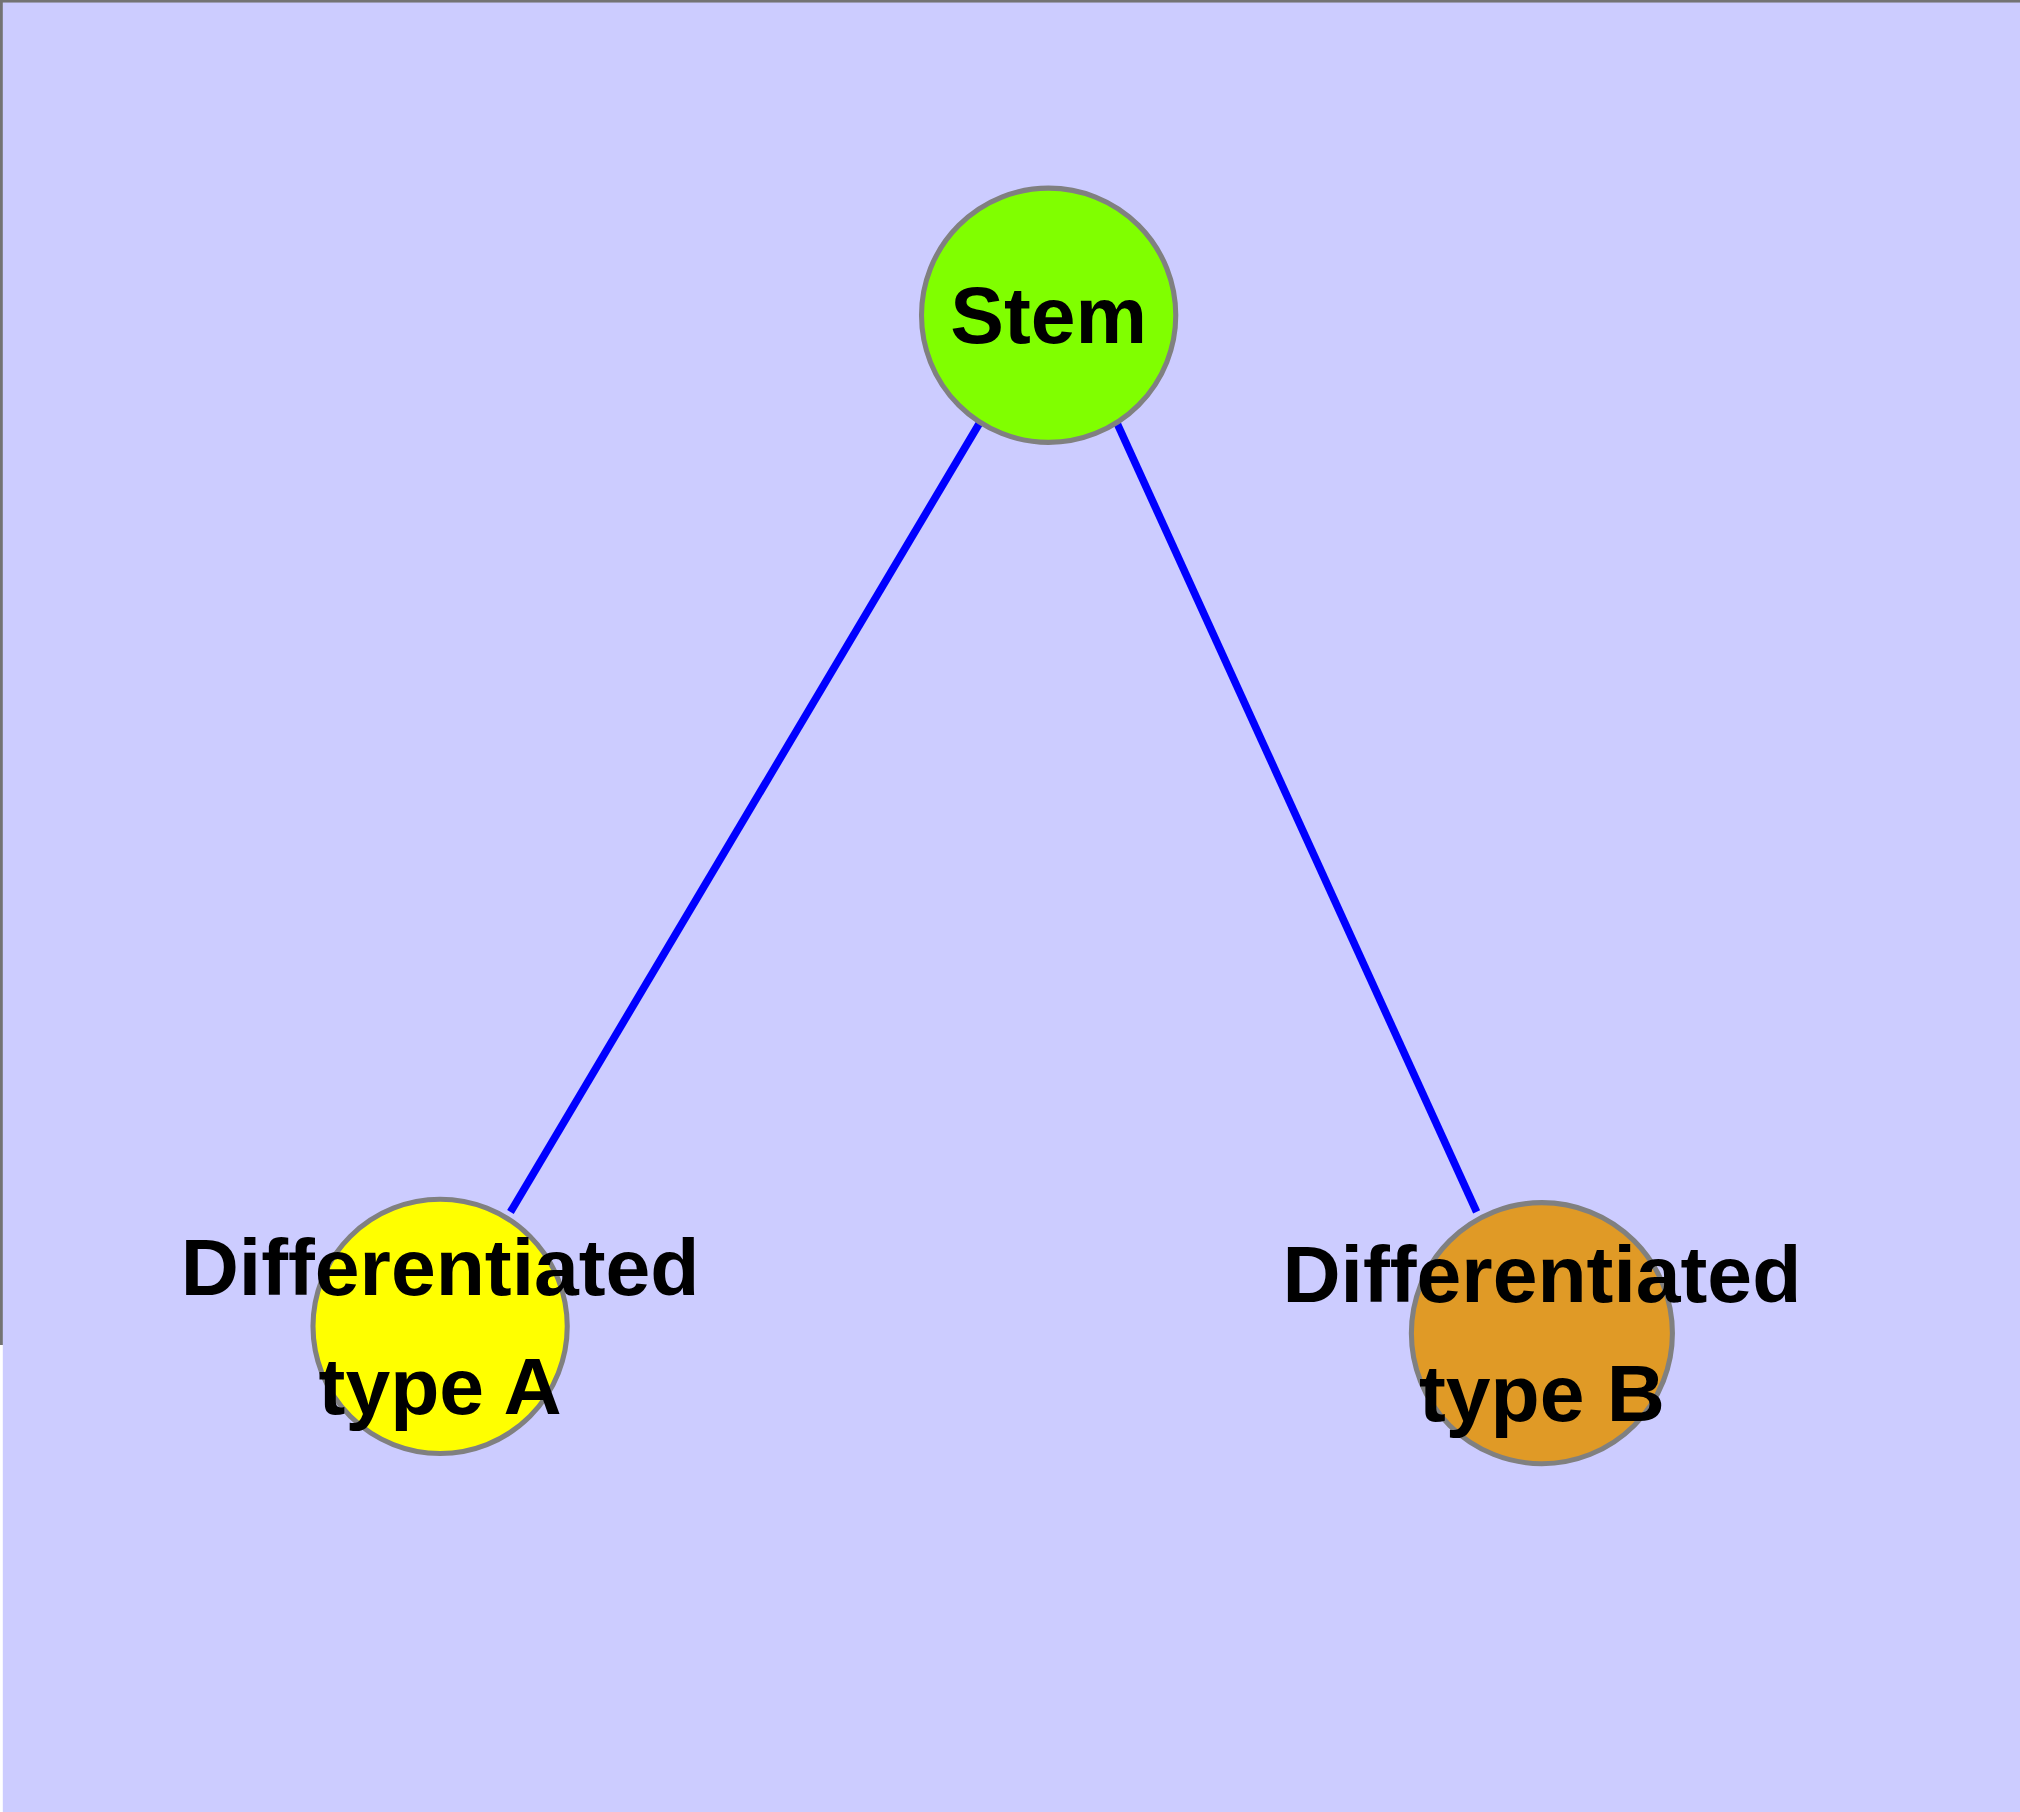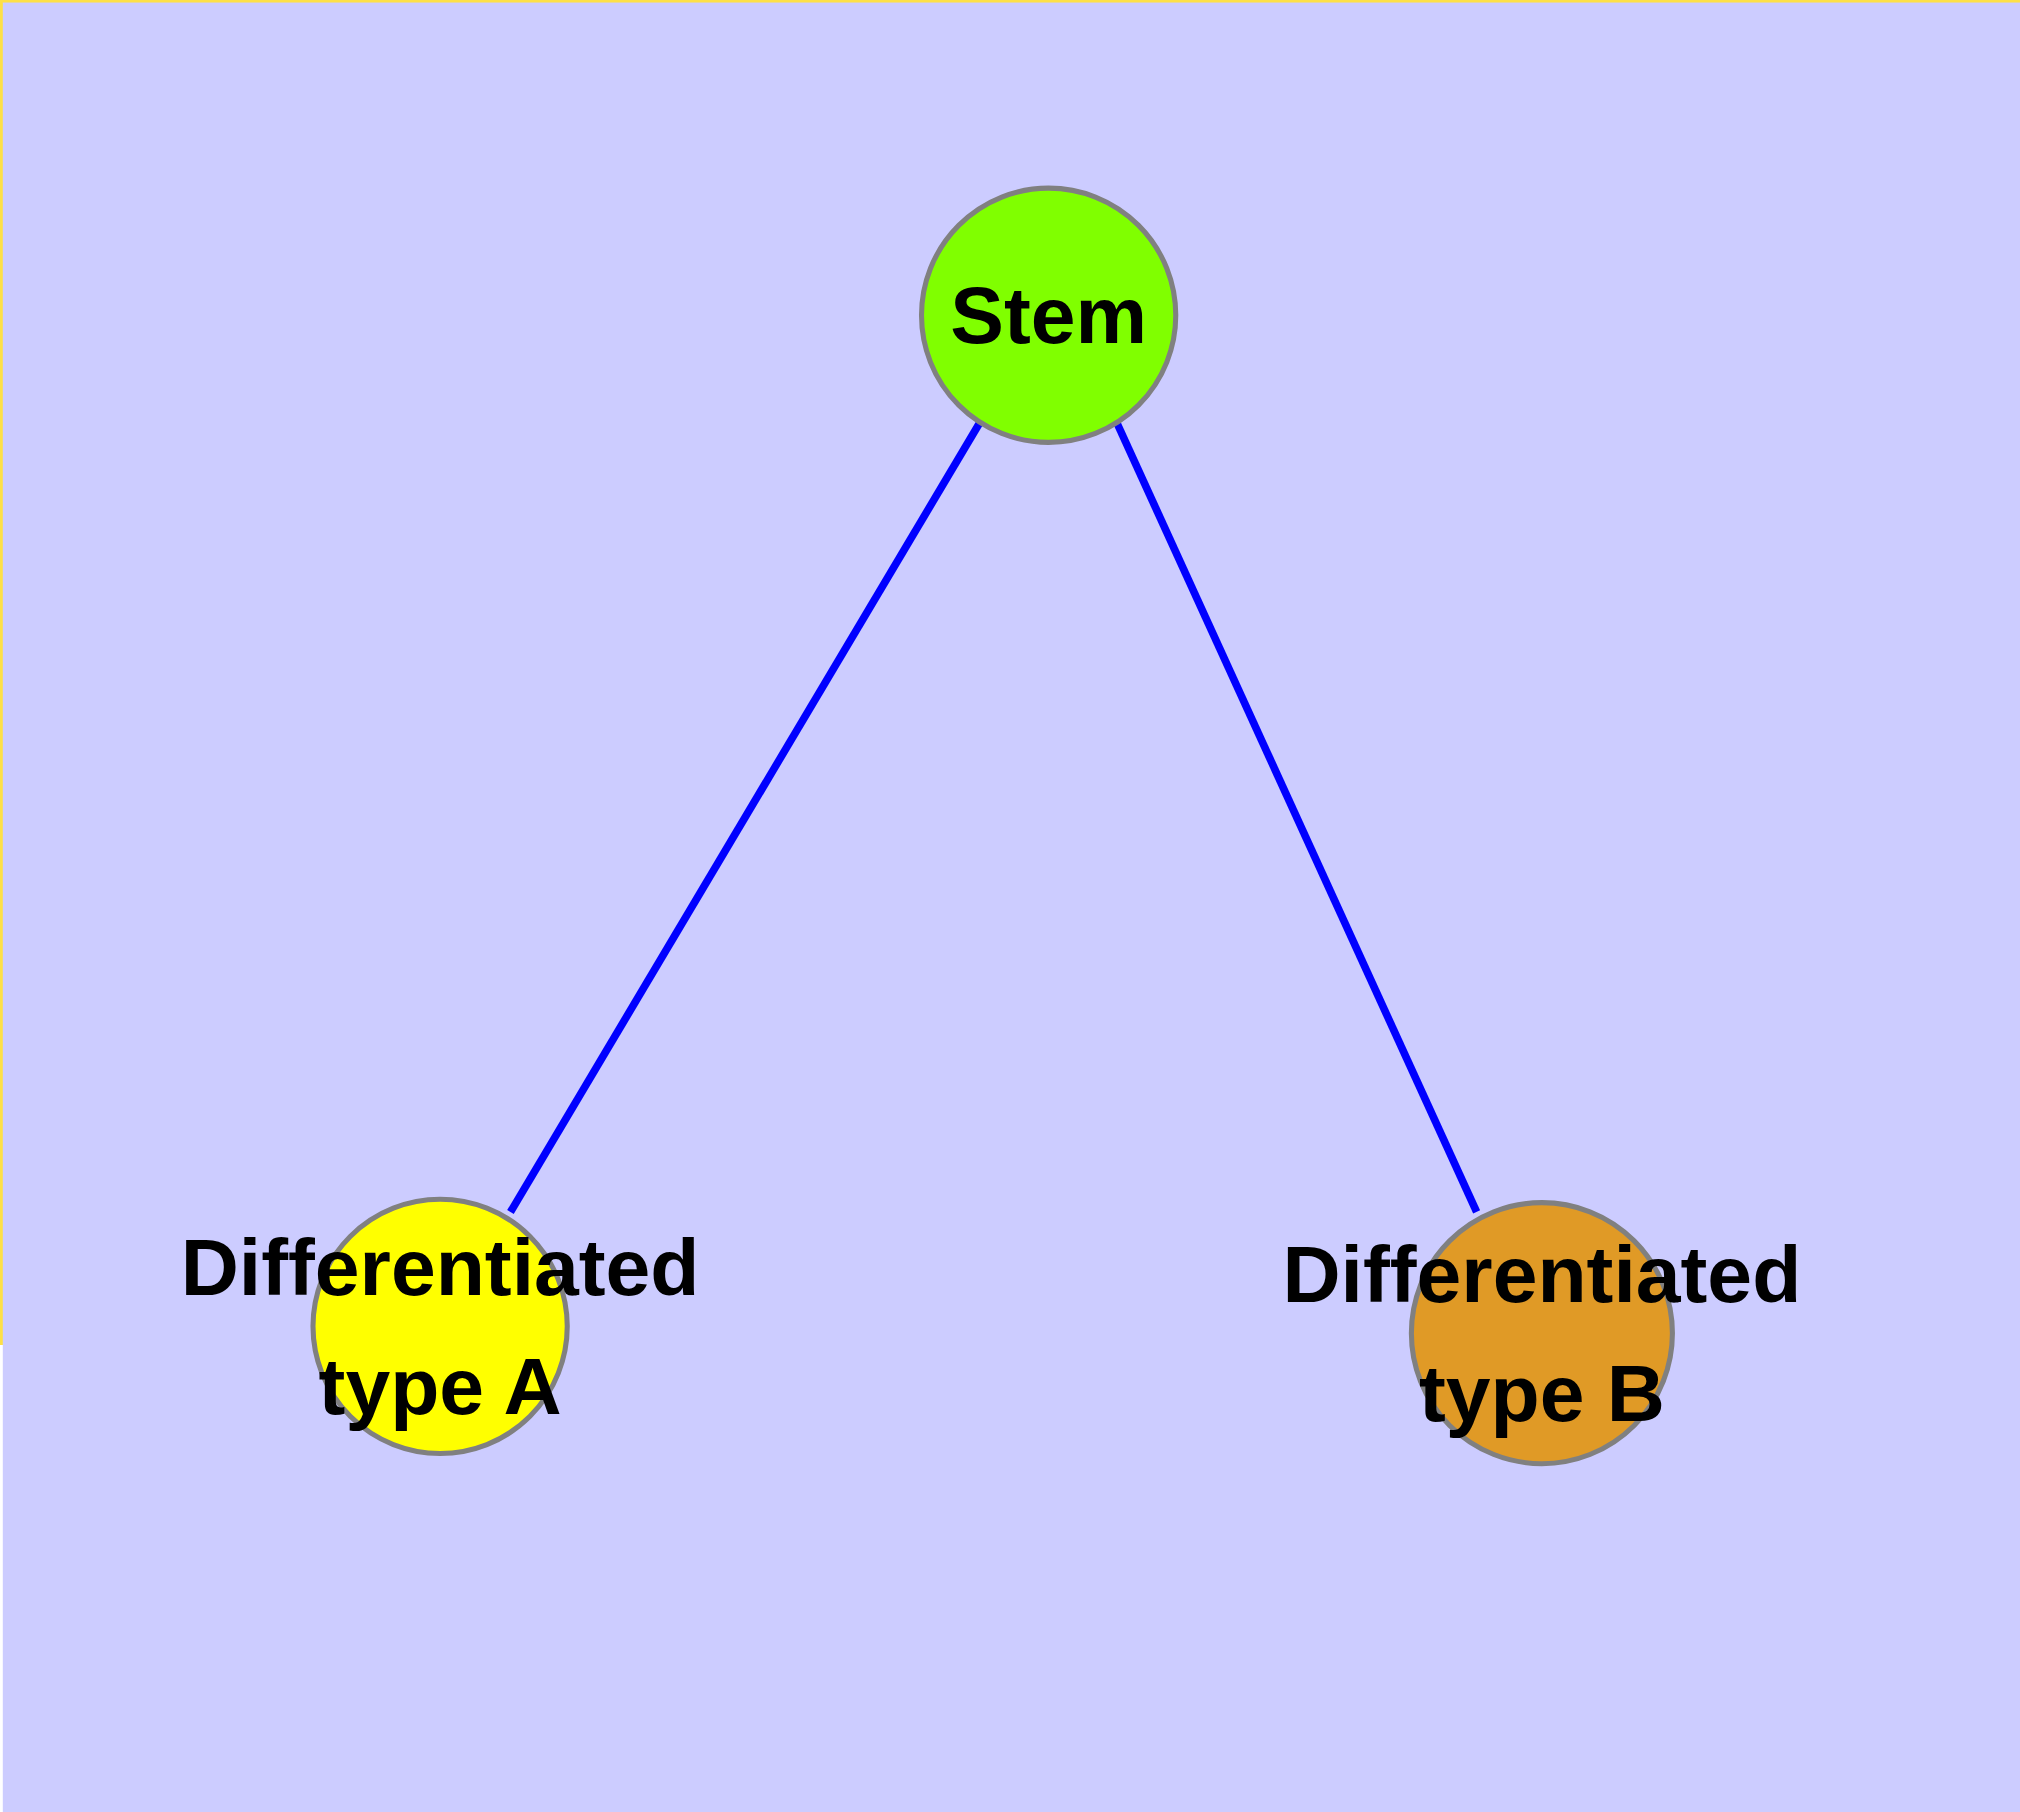--- a/index.html
+++ b/index.html
@@ -33,21 +33,21 @@
     font-weight: bold;
     fill: #000000;
     text-anchor: middle;
     dominant-baseline: auto;
     paint-order: normal;
   }
 </style>
 </head>
 <body style="width: 2021px; height: 1812px;">
 
-<div id="graph-canvas" style="width: 2021px; height: 1345px; background: #fde047;">
+<div id="graph-canvas" style="width: 2021px; height: 1345px; background: #737373;">
   <svg id="graph-svg" viewBox="0 0 2384 2138" xmlns="http://www.w3.org/2000/svg" style="width: 2021px; height: 1812px;">
 
     <rect id="bg-rect" x="3" y="3" width="2381" height="2135" fill="#CCCCFF"></rect>
 
     <g>
       <line id="edge-0" stroke-linecap="butt" x1="1155" y1="500" x2="602" y2="1430" stroke="#0000FF" stroke-width="9"></line>
       <line id="edge-1" stroke-linecap="butt" x1="1318" y1="500" x2="1742" y2="1430" stroke="#0000FF" stroke-width="9"></line>
     </g>
 
     <g>

